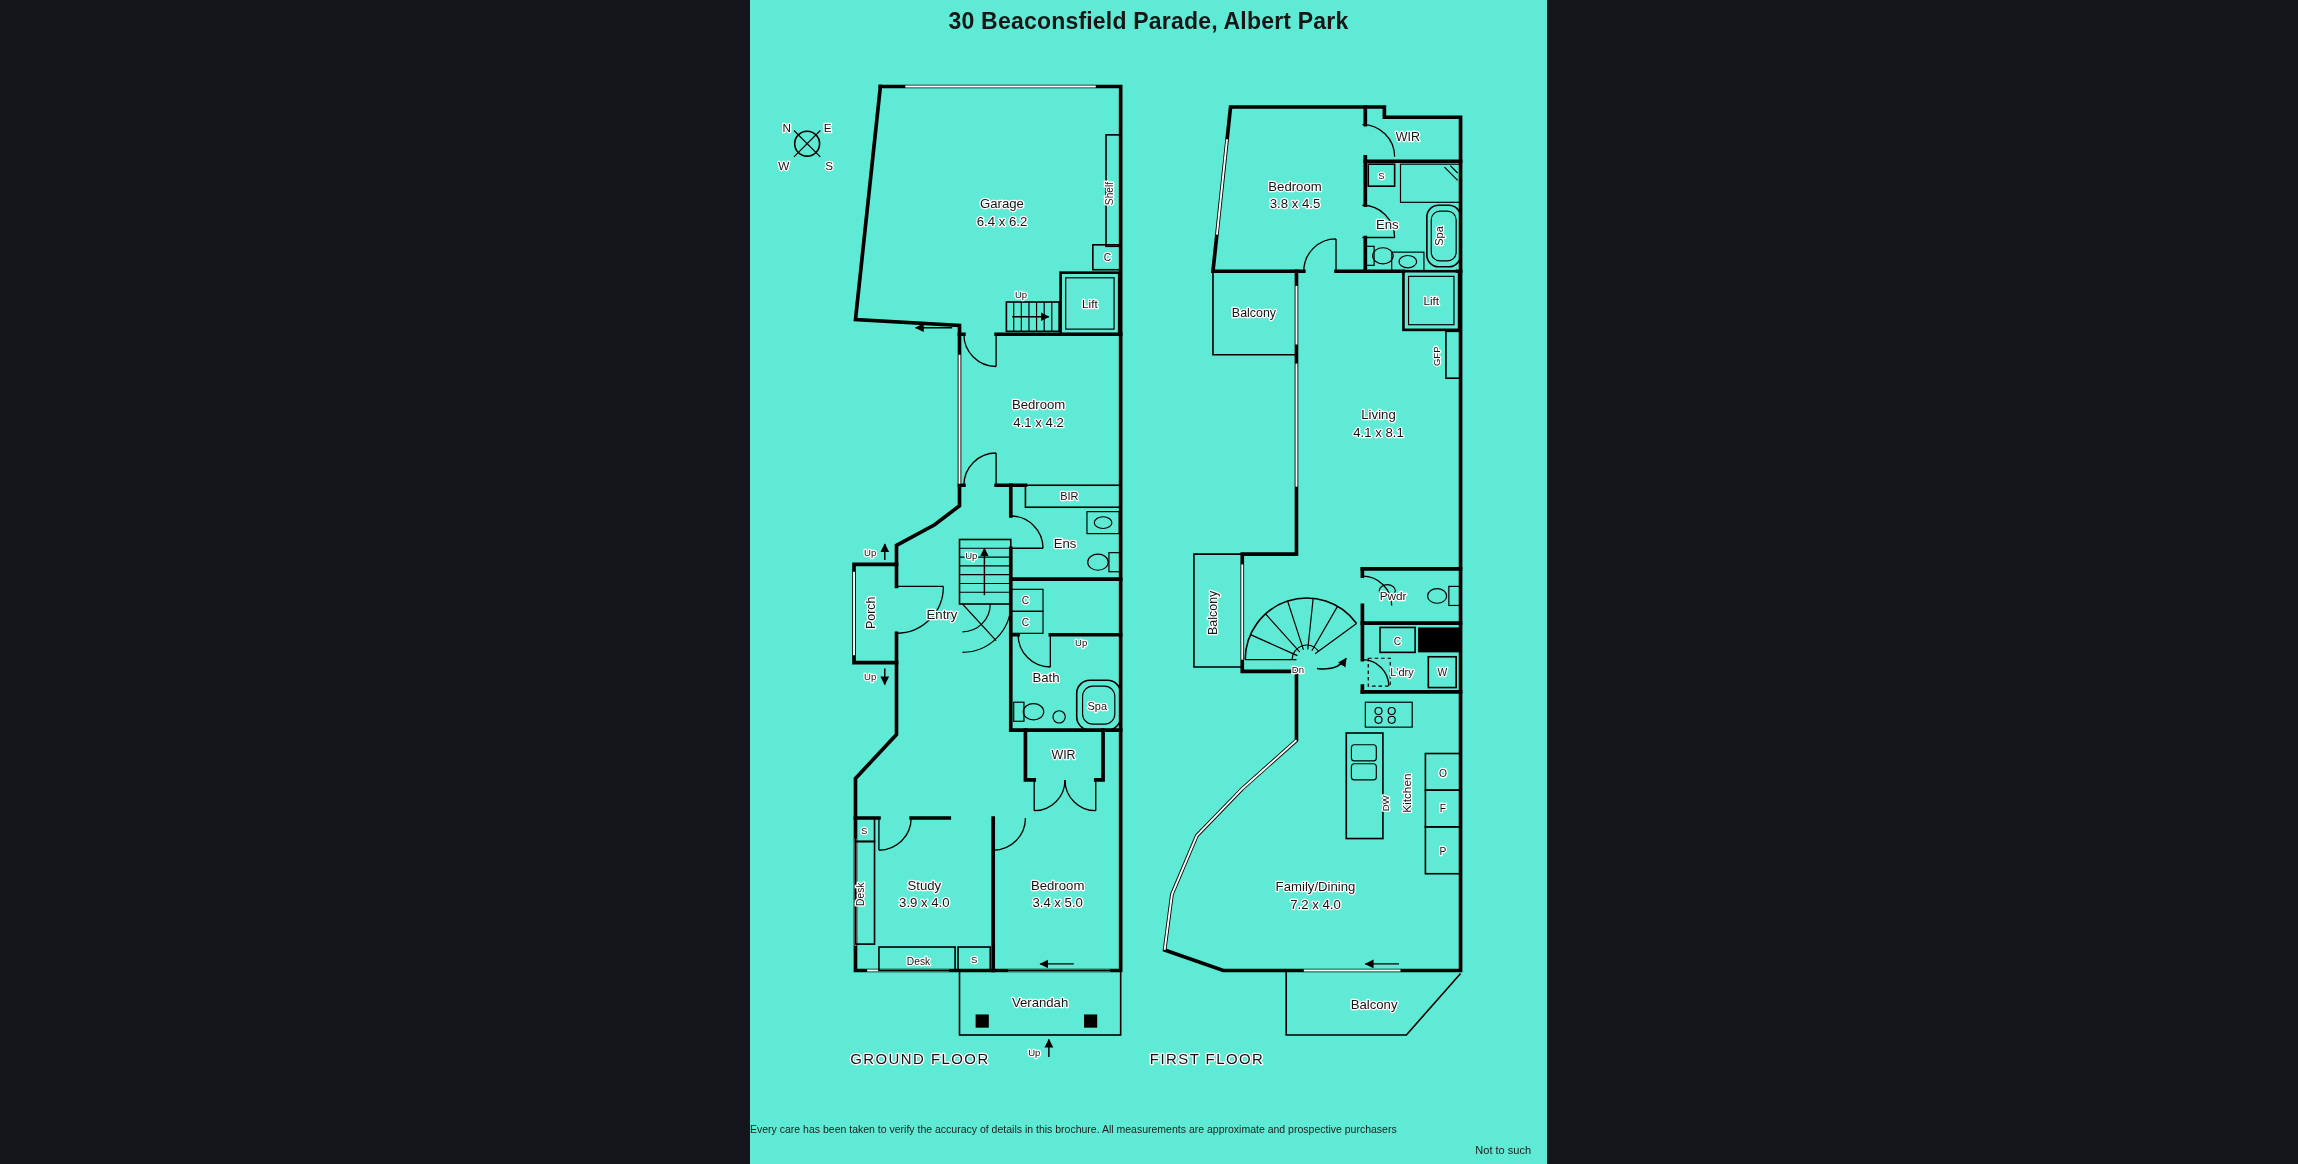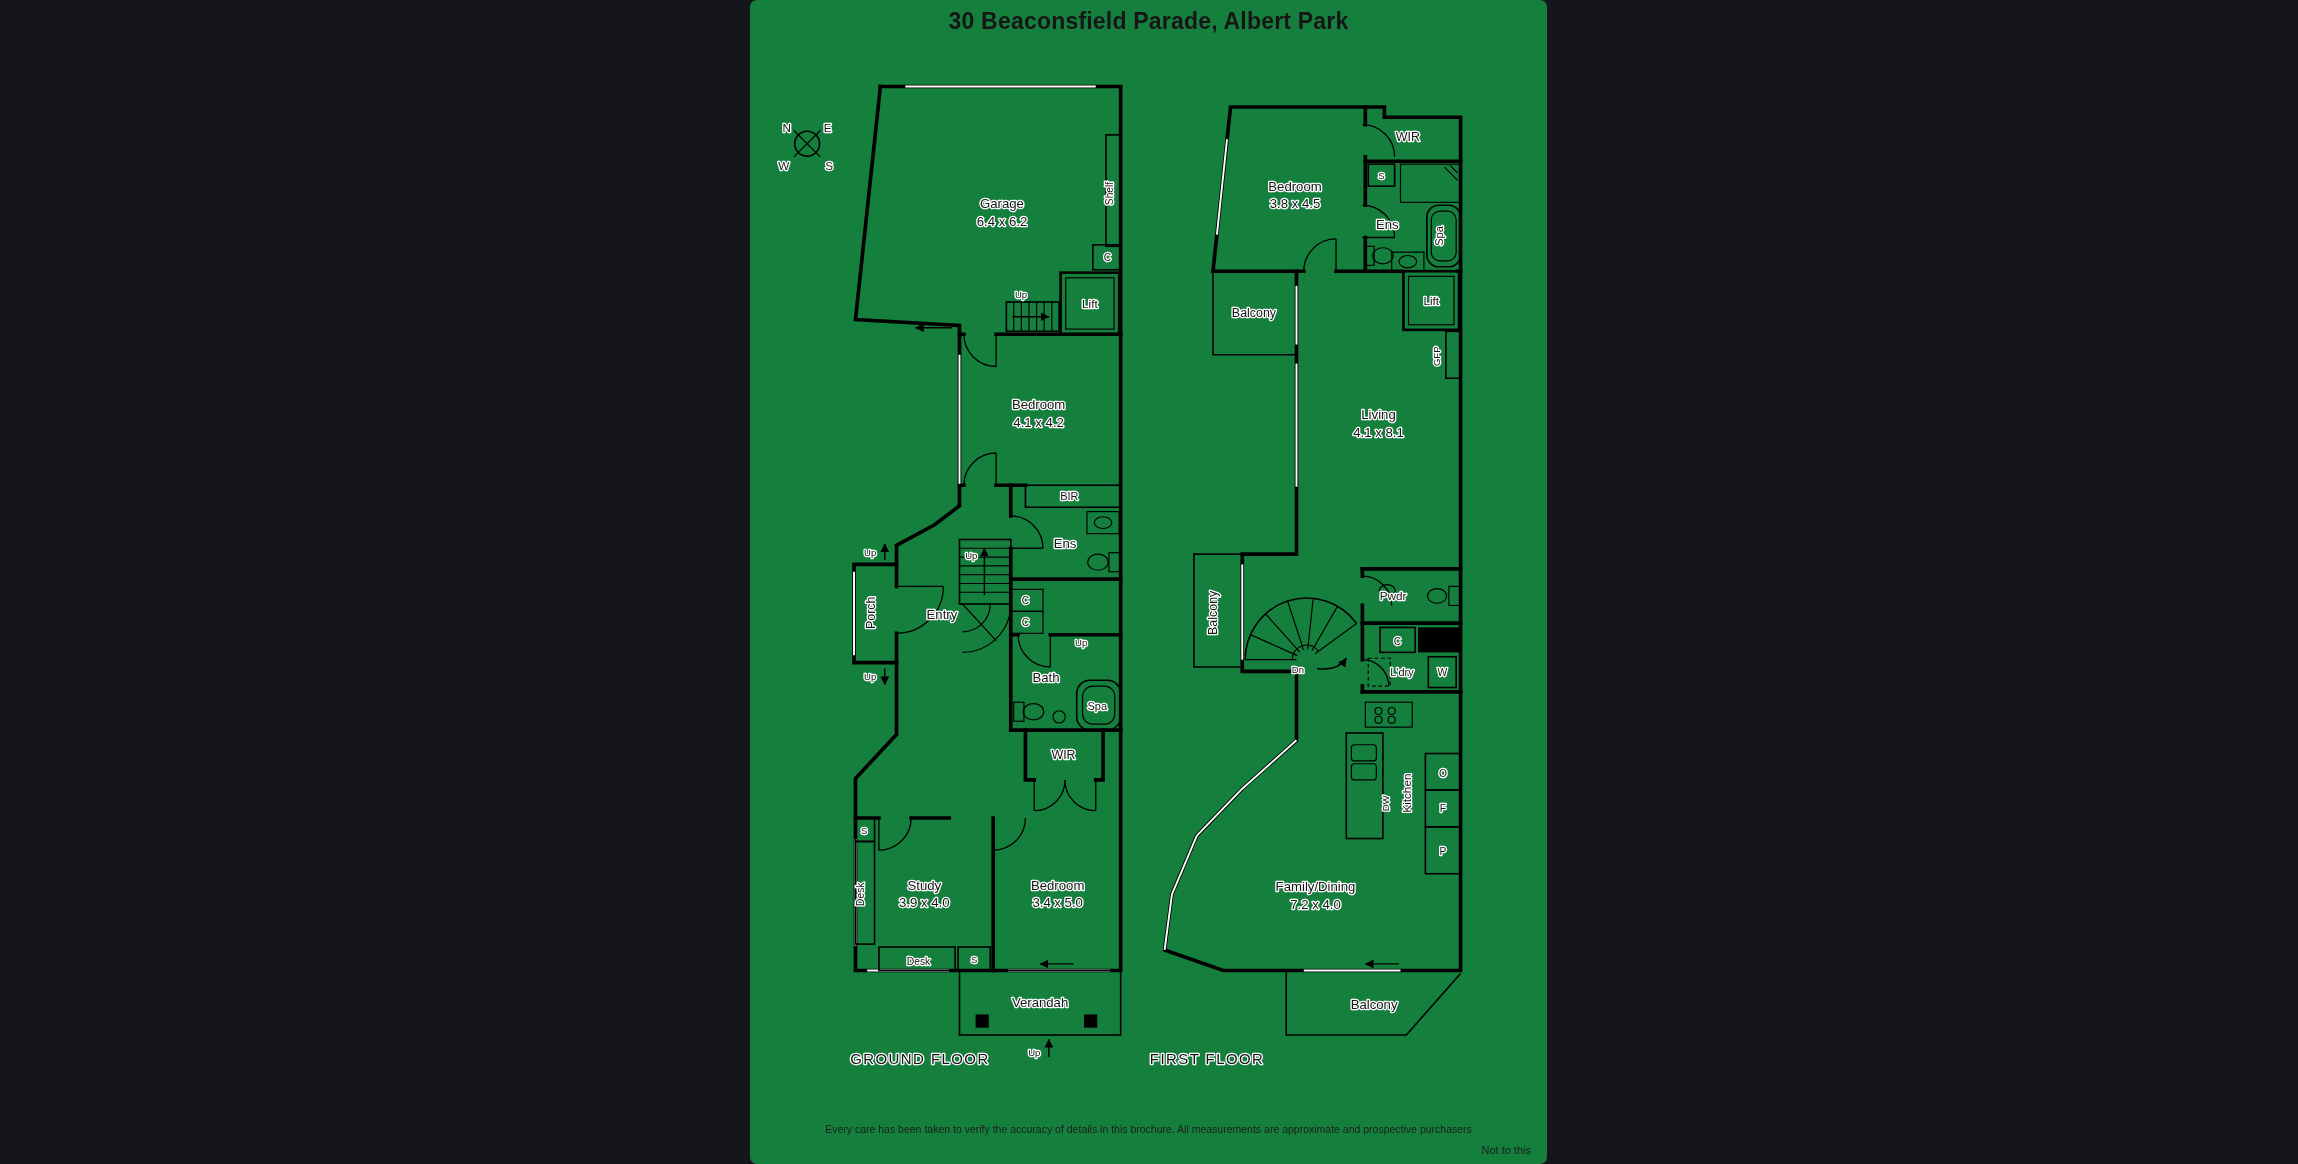--- a/index.html
+++ b/index.html
@@ -3,30 +3,29 @@
 <meta charset="utf-8">
 <style>
   html,body{margin:0;padding:0;}
   body{
     width:2298px;height:1164px;position:relative;overflow:hidden;
     background:#14161b;
     font-family:"Liberation Sans",sans-serif;
   }
   .sheet{
     position:absolute;left:750px;top:0;width:797px;height:1164px;
-    background:#15803d;
-    border-radius:7px;
+    background:#5eead4;
   }
   .title{
     position:absolute;top:8px;left:0;width:100%;text-align:center;
     font-size:23px;font-weight:700;color:#161616;letter-spacing:.2px;margin:0;
   }
   .plan-svg{position:absolute;left:0;top:0;}
   .disclaimer{
-    position:absolute;top:1122px;left:0;width:100%;text-align:center;
+    position:absolute;top:1122px;left:0;width:100%;text-align:left;
     font-size:10.5px;line-height:14.5px;color:#1c1c1c;
   }
   .scale-note{
     position:absolute;top:1144px;right:16px;
     font-size:11px;color:#1c1c1c;
   }
   
   .wall{fill:none;stroke:#000;stroke-width:2.5;stroke-linecap:square;stroke-linejoin:miter;}
   .thin{fill:none;stroke:#000;stroke-width:1.1;}
   .xthin{fill:none;stroke:#000;stroke-width:0.8;}
@@ -302,15 +301,15 @@
         <text class="t9" x="898" y="620">7.2 x 4.0</text>
         <text class="t9" x="938" y="688">Balcony</text>
         <text class="ftitle" x="824" y="726">FIRST FLOOR</text>
       </g>
     </g>
   </svg>
 
   <div class="disclaimer">
     <div>Every care has been taken to verify the accuracy of details in this brochure.  All measurements are approximate and prospective purchasers</div>
   </div>
-  <div class="scale-note">Not to this</div>
+  <div class="scale-note">Not to such</div>
 
 </div>
 
 </body></html>

